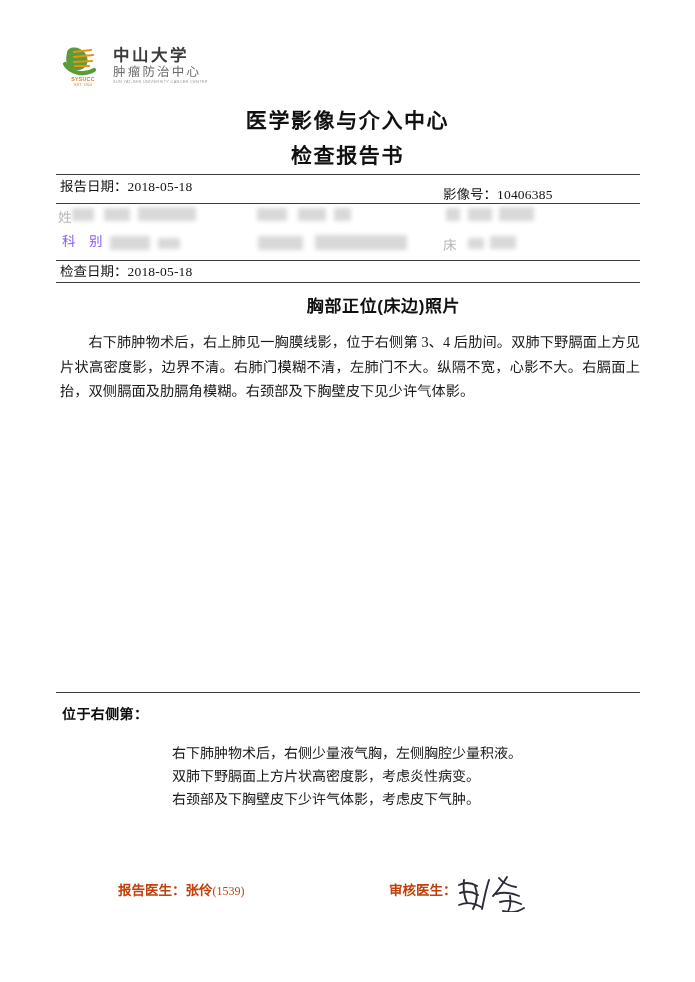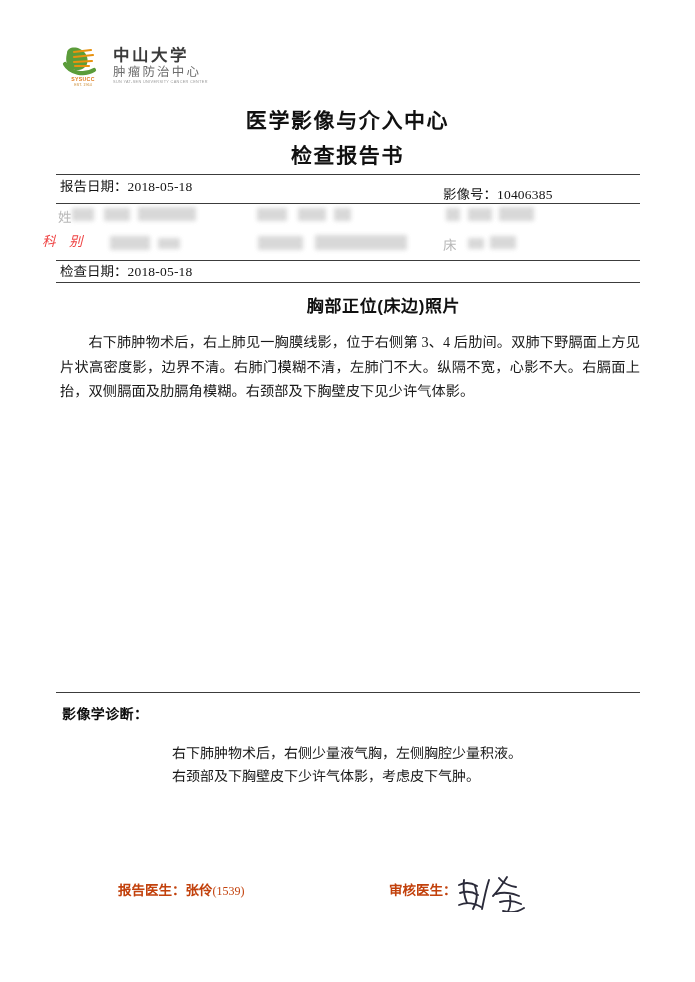--- a/index.html
+++ b/index.html
@@ -279,21 +279,21 @@
     <div class="redact" style="left:138px; top:207px; width:58px; height:14px;"></div>
     <div class="redact" style="left:257px; top:208px; width:30px; height:13px;"></div>
     <div class="redact" style="left:298px; top:208px; width:28px; height:13px;"></div>
     <div class="redact" style="left:334px; top:208px; width:17px; height:13px;"></div>
     <div class="redact" style="left:446px; top:208px; width:14px; height:13px;"></div>
     <div class="redact" style="left:468px; top:208px; width:24px; height:13px;"></div>
     <div class="redact" style="left:499px; top:207px; width:35px; height:14px;"></div>
   </div>
 
   <div>
-    <div class="meta-row" style="left:42px; top:232px; color:#ef4444;font-style:italic;">科　别</div>
+    <div class="meta-row" style="left:62px; top:232px; color:#8b5cf6;">科　别</div>
     <div class="redact" style="left:110px; top:236px; width:40px; height:14px;"></div>
     <div class="redact" style="left:158px; top:238px; width:22px; height:11px;"></div>
     <div class="redact" style="left:258px; top:236px; width:45px; height:14px;"></div>
     <div class="redact" style="left:315px; top:235px; width:92px; height:15px;"></div>
     <div class="ghost-char" style="left:443px; top:234px;">床</div>
     <div class="redact" style="left:468px; top:238px; width:16px; height:11px;"></div>
     <div class="redact" style="left:490px; top:236px; width:26px; height:13px;"></div>
   </div>
 
   <div class="rule" style="top:260px;"></div>
@@ -303,23 +303,24 @@
   </div>
 
   <div class="rule" style="top:282px;"></div>
 
   <div class="exam-name">胸部正位(床边)照片</div>
 
   <div class="findings">右下肺肿物术后，右上肺见一胸膜线影，位于右侧第 3、4 后肋间。双肺下野膈面上方见片状高密度影，边界不清。右肺门模糊不清，左肺门不大。纵隔不宽，心影不大。右膈面上抬，双侧膈面及肋膈角模糊。右颈部及下胸壁皮下见少许气体影。</div>
 
   <div class="rule" style="top:692px;"></div>
 
-  <div class="diag-label">影像学诊断：</div>
+  <div class="diag-label">位于右侧第：</div>
   <div class="diag-lines">
     <div>右下肺肿物术后，右侧少量液气胸，左侧胸腔少量积液。</div>
+    <div>双肺下野膈面上方片状高密度影，考虑炎性病变。</div>
     <div>右颈部及下胸壁皮下少许气体影，考虑皮下气肿。</div>
   </div>
 
   <div class="sig sig-report">
     <span>报告医生：</span><span>张伶</span><span class="num">(1539)</span>
   </div>
 
   <div class="sig sig-review">审核医生：</div>
 
   <div class="handwriting">

